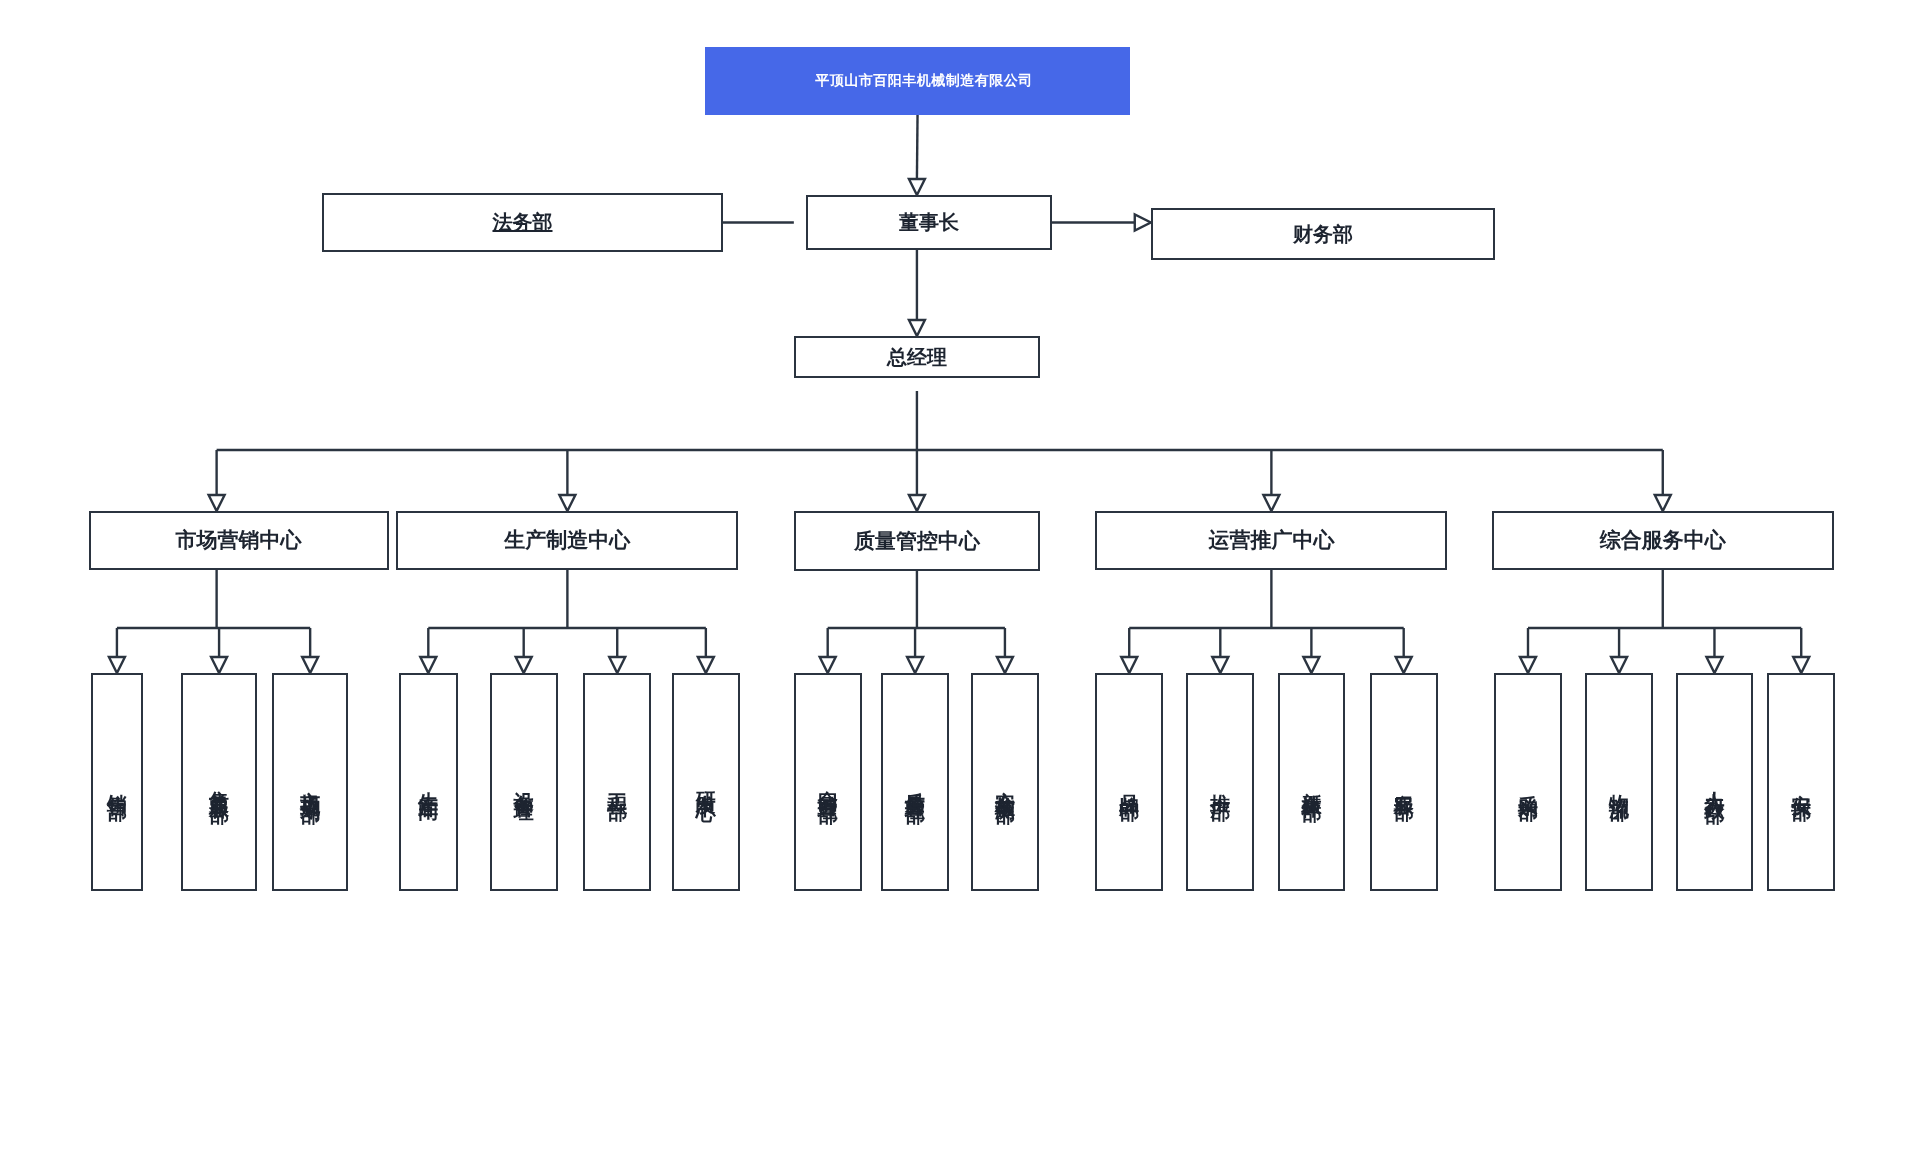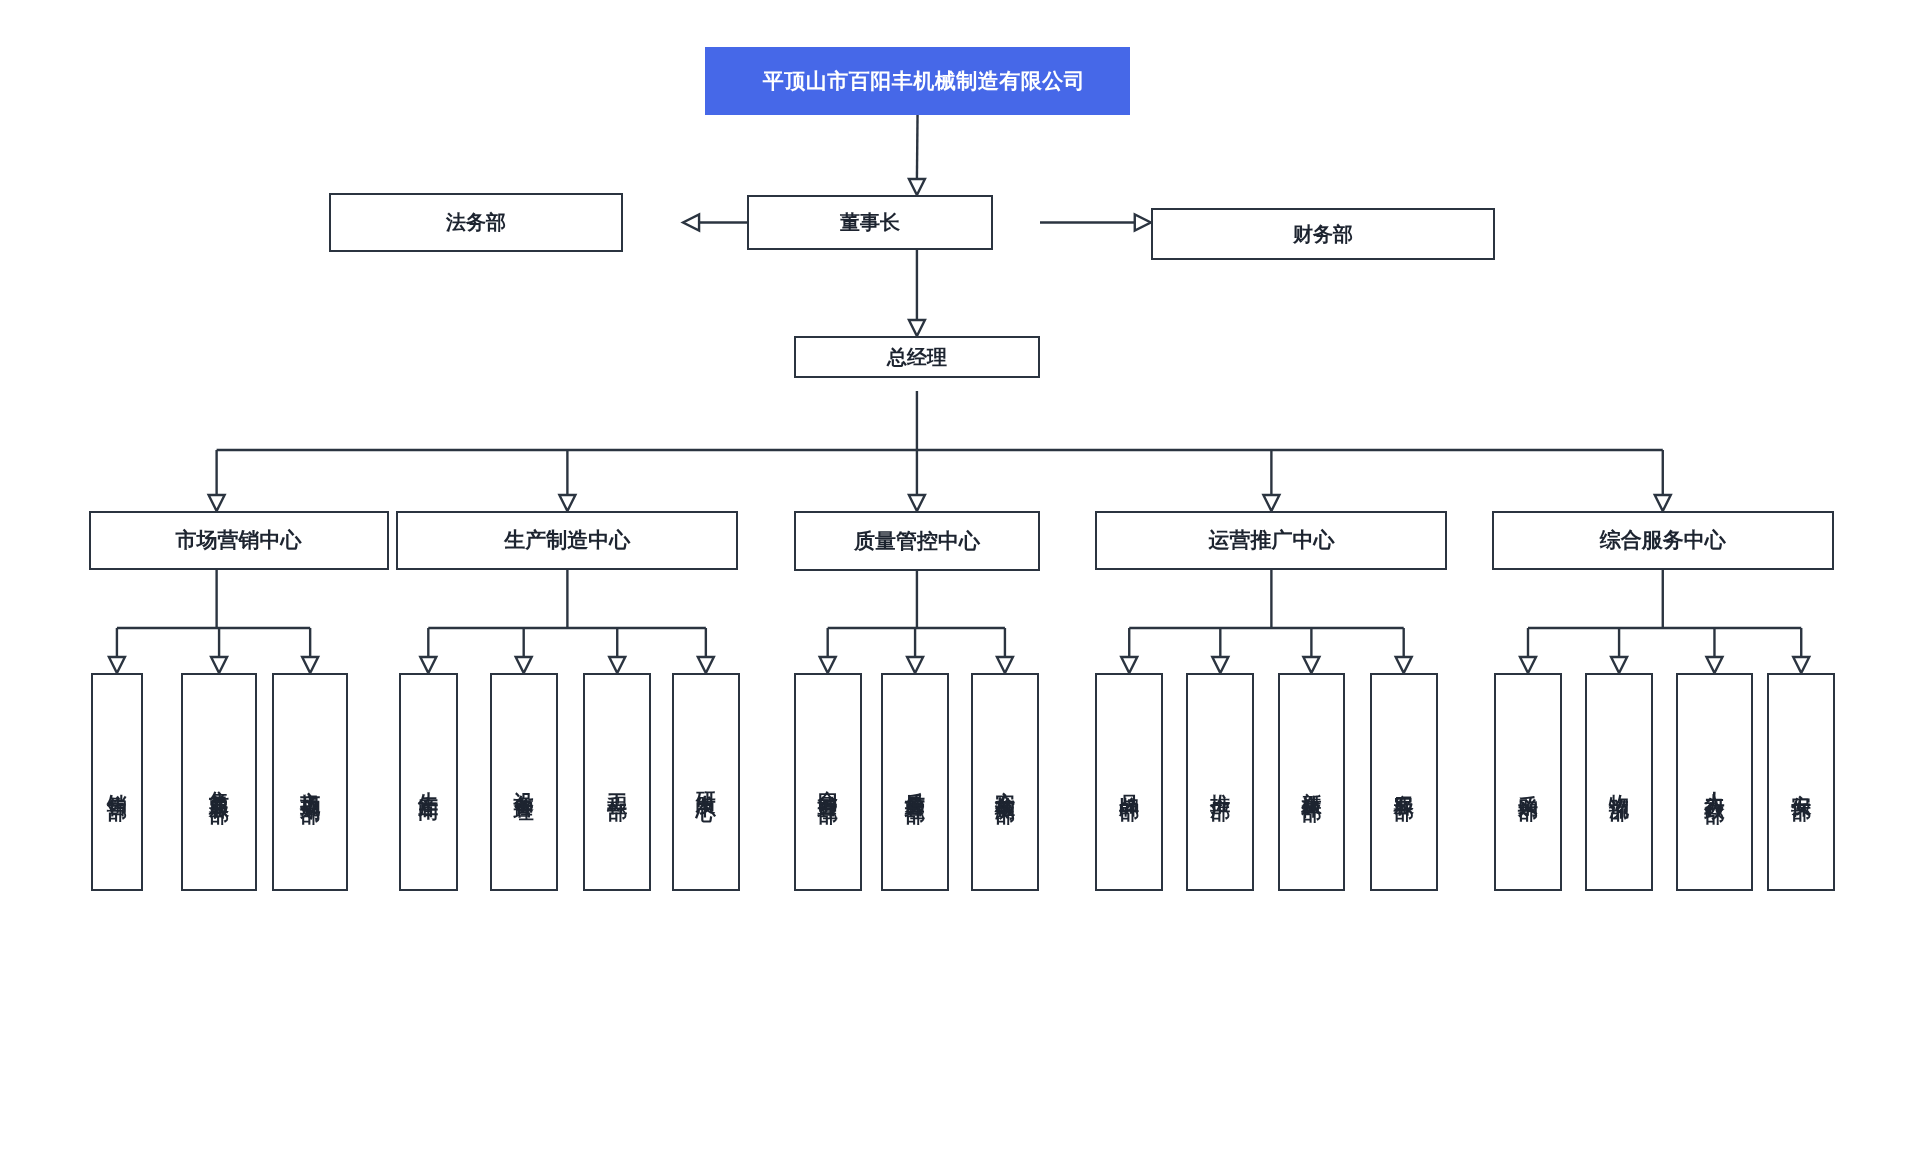--- a/index.html
+++ b/index.html
@@ -22,21 +22,21 @@
     justify-content:center;
     text-align:center;
     color:#1d2430;
     font-weight:700;
     line-height:1.25;
   }
   .node.root{
     background:#4668e8;
     border:none;
     color:#ffffff;
-    font-size:21px;
+    font-size:14px;
     letter-spacing:.5px;
     padding-left:13px;
   }
   .node.exec{font-size:20px;}
   .node.center{font-size:21px;}
   .node.leaf{
     font-size:20px;
     writing-mode:vertical-rl;
     text-orientation:upright;
     letter-spacing:3px;
@@ -120,24 +120,24 @@
       <line x1="1619.076923076923" y1="628" x2="1619.076923076923" y2="657"></line>
       <path d="M1611.076923076923,657 L1627.076923076923,657 L1619.076923076923,673 Z" fill="#2b3440" stroke="none"></path>
       <line x1="1714.4615384615386" y1="628" x2="1714.4615384615386" y2="657"></line>
       <path d="M1706.4615384615386,657 L1722.4615384615386,657 L1714.4615384615386,673 Z" fill="#2b3440" stroke="none"></path>
       <line x1="1801.2307692307693" y1="628" x2="1801.2307692307693" y2="657"></line>
       <path d="M1793.2307692307693,657 L1809.2307692307693,657 L1801.2307692307693,673 Z" fill="#2b3440" stroke="none"></path>
     </svg>
 <div class="node root" style="left: 705.231px; top: 47px; width: 424.615px; height: 68px;">
       <span>平顶山市百阳丰机械制造有限公司</span>
     </div>
-    <div class="node exec" style="left: 747px; top: 195px; width: 246.154px; height: 55px;">
+    <div class="node exec" style="left: 806px; top: 195px; width: 246.154px; height: 55px;">
       <span>董事长</span>
     </div>
-    <div class="node exec" style="left: 329px; top: 193px; width: 294px; height: 59px;">
+    <div class="node exec" style="left: 322px; top: 193px; width: 401px; height: 59px; text-decoration: underline;">
       <span>法务部</span>
     </div>
     <div class="node exec" style="left: 1150.77px; top: 208px; width: 344.615px; height: 52px;">
       <span>财务部</span>
     </div>
     <div class="node exec" style="left: 793.846px; top: 336px; width: 246.154px; height: 42px;">
       <span>总经理</span>
     </div>
     <div class="node center" style="left: 88.6154px; top: 511px; width: 300px; height: 59px;">
       <span>市场营销中心</span>

